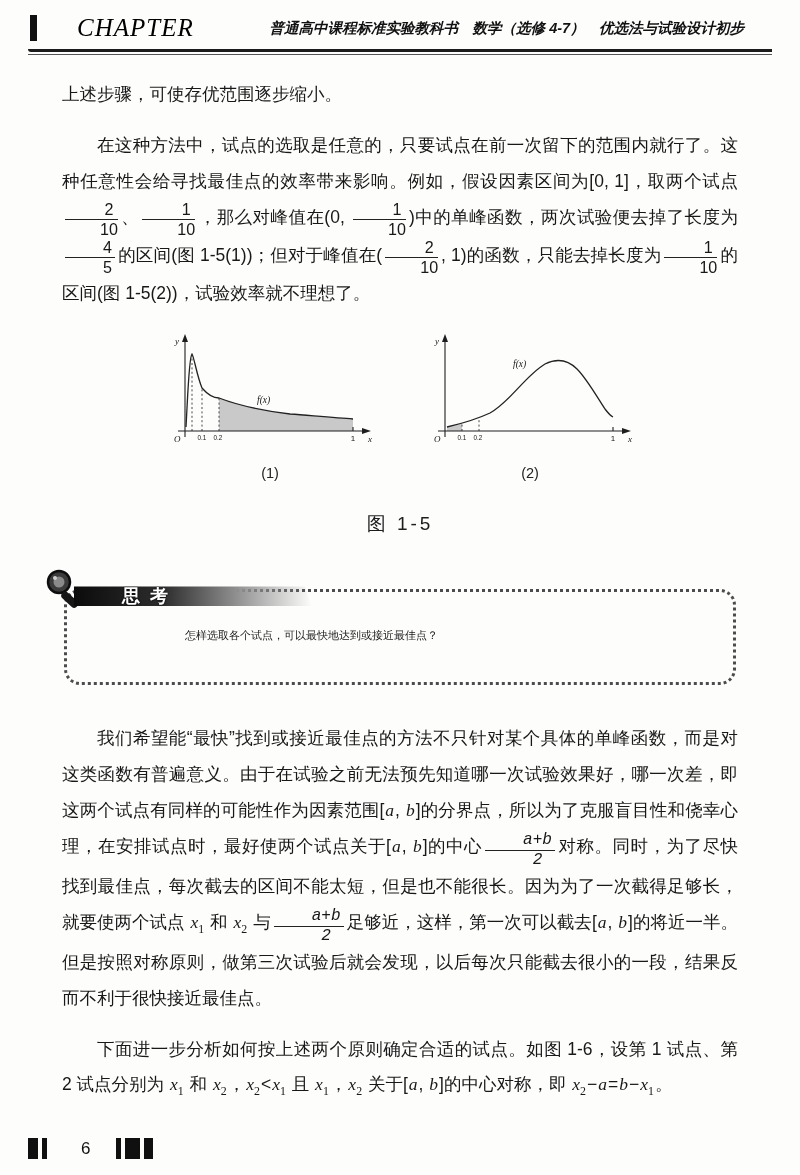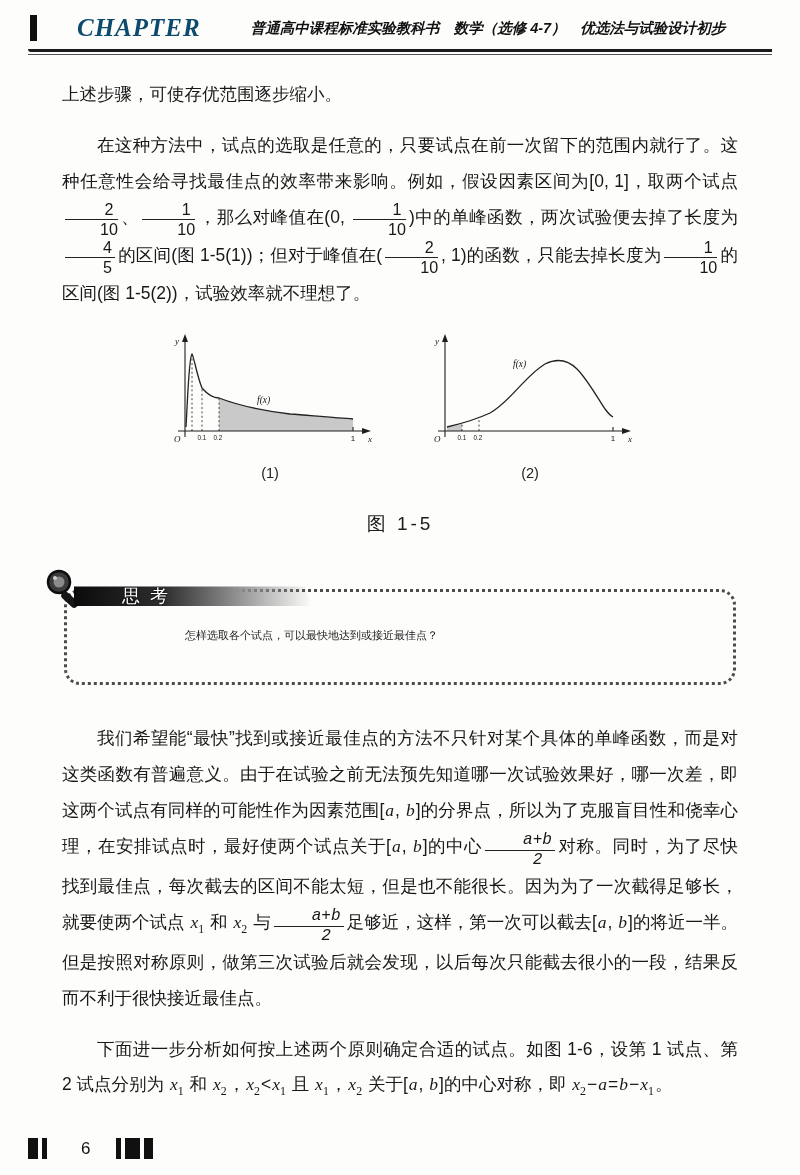--- a/index.html
+++ b/index.html
@@ -7,25 +7,25 @@
     width:800px;height:1175px;margin:0 auto;position:relative;
     background:#fdfdfc;color:#181818;box-sizing:border-box;
     font-family:"Liberation Sans","DejaVu Sans",sans-serif;
     overflow:hidden;
   }
   
   .hdr{display:flex;align-items:center;padding:14px 30px 0 30px;}
   .spine-bar{width:7px;height:26px;background:#101010;margin-right:40px;}
   .chapter{
     font-family:"Liberation Serif","DejaVu Serif",serif;
-    font-style:italic;font-weight:bold;font-size:25px;color:#0c4a6e;
+    font-style:italic;font-weight:normal;font-size:25px;color:#000000;
     letter-spacing:1px;margin-right:50px;white-space:nowrap;
   }
   .book-title{
-    flex:1;font-size:14.5px;font-weight:bold;font-style:italic;
+    flex:1;text-align:center;font-size:14.5px;font-weight:bold;font-style:italic;
     color:#111;white-space:nowrap;
   }
   .hdr-rule{height:0;border-top:3px solid #1c1c1c;margin:7px 28px 0 28px;border-radius:0 0 0 40px;}
   .hdr-rule2{height:0;border-top:1px solid #555;margin:2px 28px 0 28px;}
 
   
   .text-block{padding:0 62px;font-size:17.5px;line-height:2.05;text-align:justify;}
   .text-block.first{margin-top:22px;}
   .para{margin:2px 0;}
   .indent{text-indent:2em;margin-top:15px;}
@@ -57,21 +57,21 @@
     padding:36px 30px 24px 118px;font-size:11px;color:#1a1a1a;
     min-height:30px;
   }
   .think-header{position:absolute;top:-26px;left:-26px;display:flex;align-items:center;z-index:3;}
   .think-bar{
     width:238px;height:20px;margin-left:-16px;margin-top:14px;position:relative;
     background:linear-gradient(90deg,#0b0b0b 0%,#2e2e2e 38%,#8f8f8f 68%,rgba(240,240,240,0) 100%);
     clip-path:polygon(0 0,97% 0,100% 100%,0 100%);
   }
   .think-bar span{
-    position:absolute;left:48px;top:-2px;font-size:18px;font-weight:normal;color:#fff;
+    position:absolute;left:48px;top:-2px;font-size:18px;font-weight:bold;color:#fff;
     letter-spacing:10px;text-shadow:0 0 2px #000,0 0 1px #000;white-space:nowrap;
   }
 
   
   .page-footer{position:absolute;left:28px;bottom:16px;display:flex;align-items:center;}
   .mark{display:inline-block;background:#101010;height:21px;margin-right:4px;}
   .m1{width:10px;}.m2{width:5px;}.m3{width:5px;}.m4{width:15px;}.m5{width:9px;}
   .pagenum{font-size:17px;color:#111;margin:0 26px 0 30px;}
   .second-block{margin-top:36px;}
 </style>

